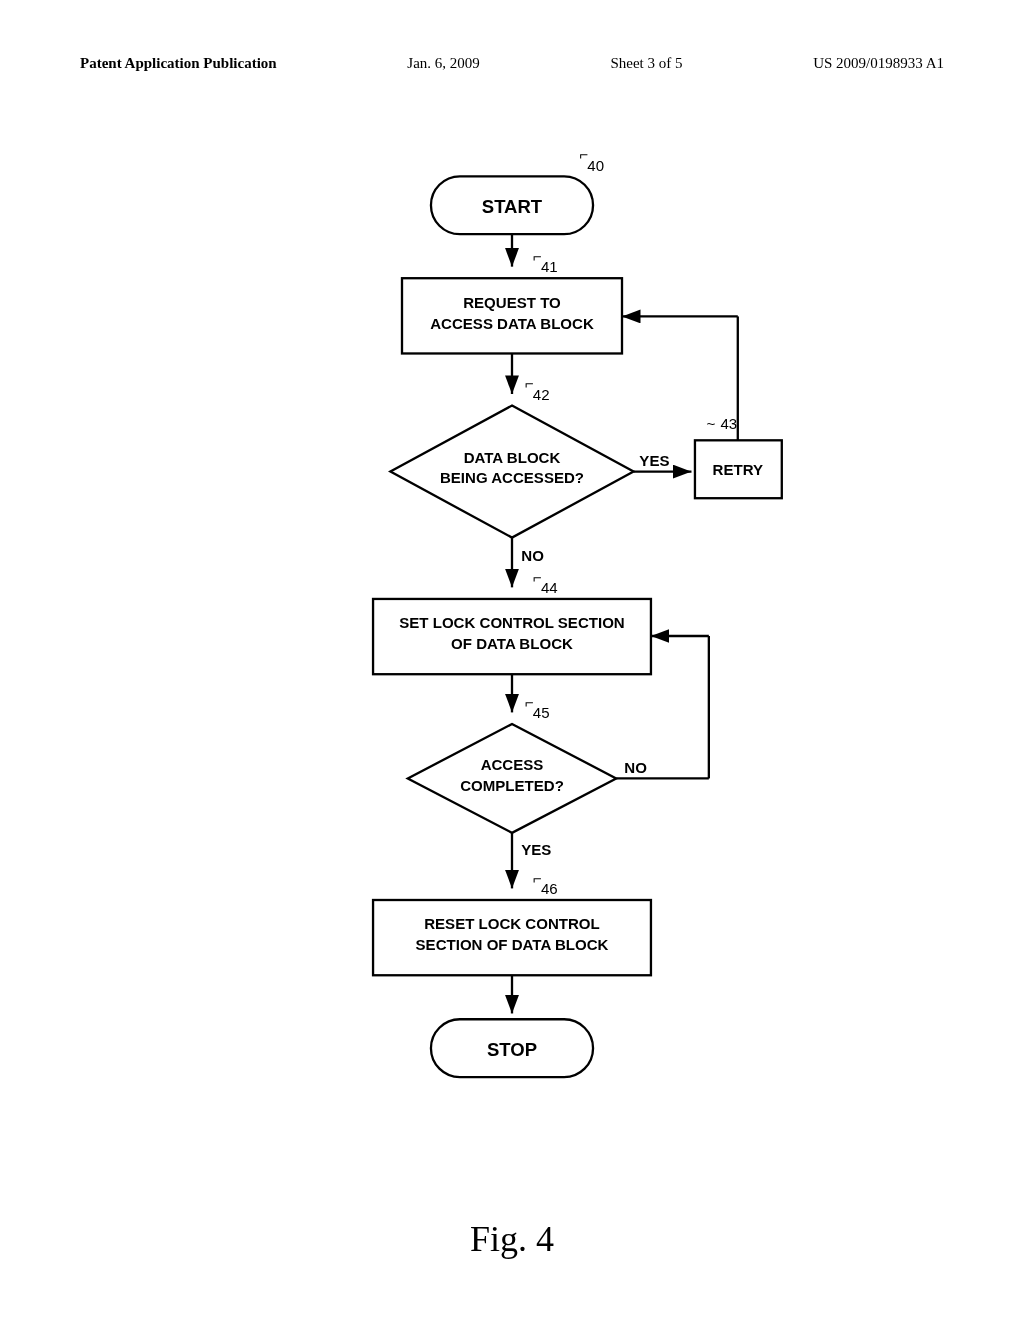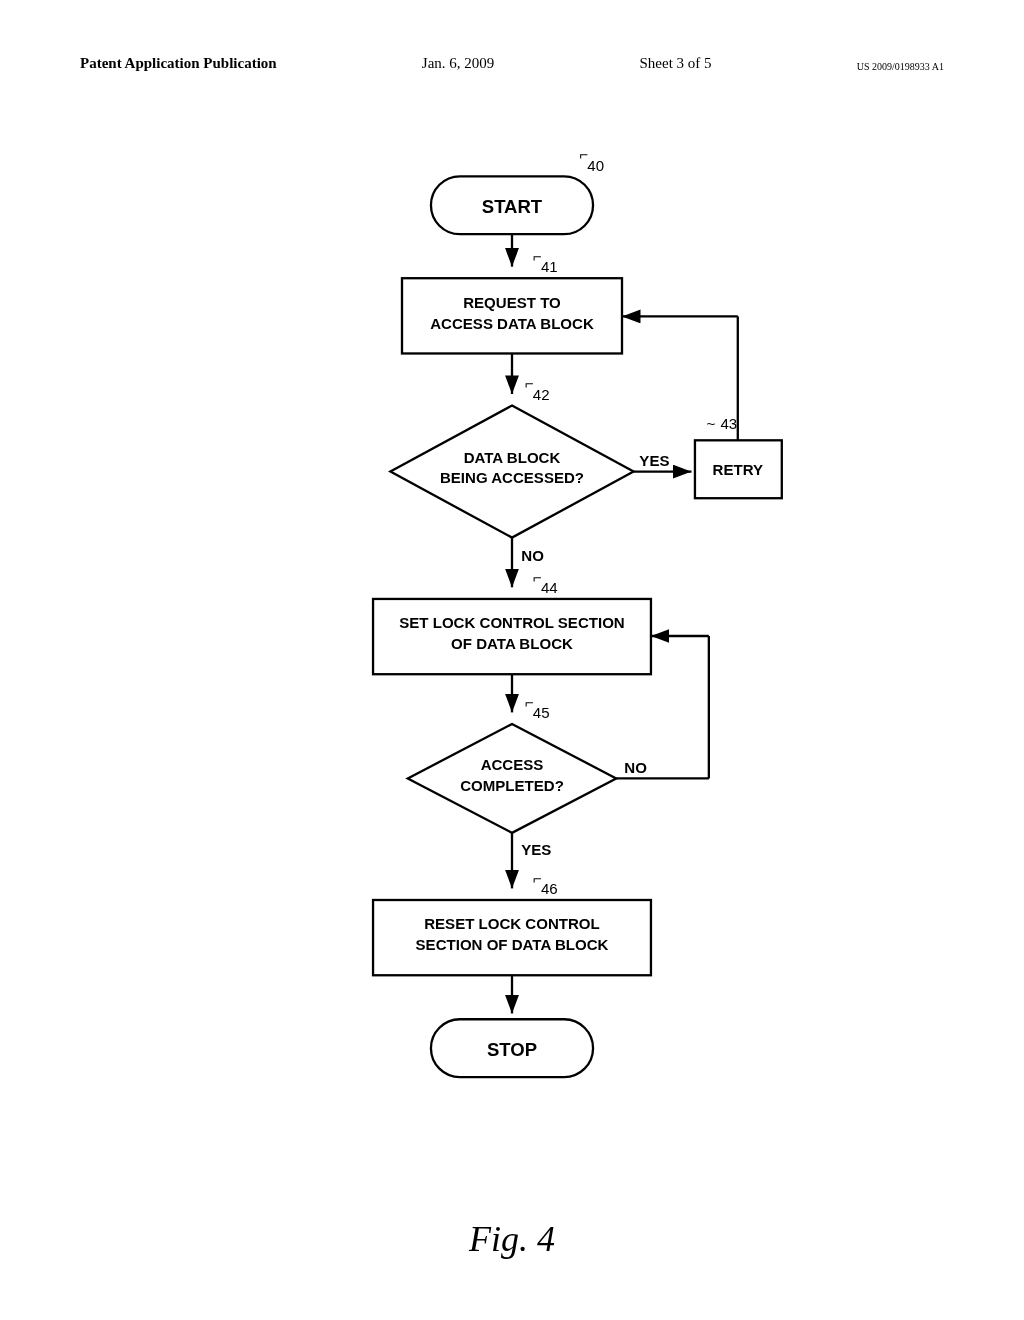--- a/index.html
+++ b/index.html
@@ -19,35 +19,35 @@
       position: relative;
     }
 
     .header {
       position: absolute;
       top: 55px;
       left: 80px;
       right: 80px;
       display: flex;
       justify-content: space-between;
-      align-items: flex-end;
+      align-items: flex-start;
       font-size: 15px;
     }
 
     .header-title {
       font-weight: bold;
       font-size: 15px;
     }
 
     .header-info {
       font-size: 15px;
     }
 
     .header-patent {
-      font-size: 10px;
+      font-size: 15px;
     }
 
     
     .flowchart {
       position: absolute;
       top: 130px;
       left: 50%;
       transform: translateX(-50%);
       width: 600px;
       height: 1100px;
@@ -57,21 +57,20 @@
       width: 100%;
       height: 100%;
     }
 
     
     .fig-caption {
       position: absolute;
       bottom: 60px;
       left: 50%;
       transform: translateX(-50%);
-      font-style: italic;
       font-size: 36px;
       font-family: 'Times New Roman', serif;
       white-space: nowrap;
       margin-top: 6px;
     }
   </style>
 </head>
 <body>
 
 <div class="page">

